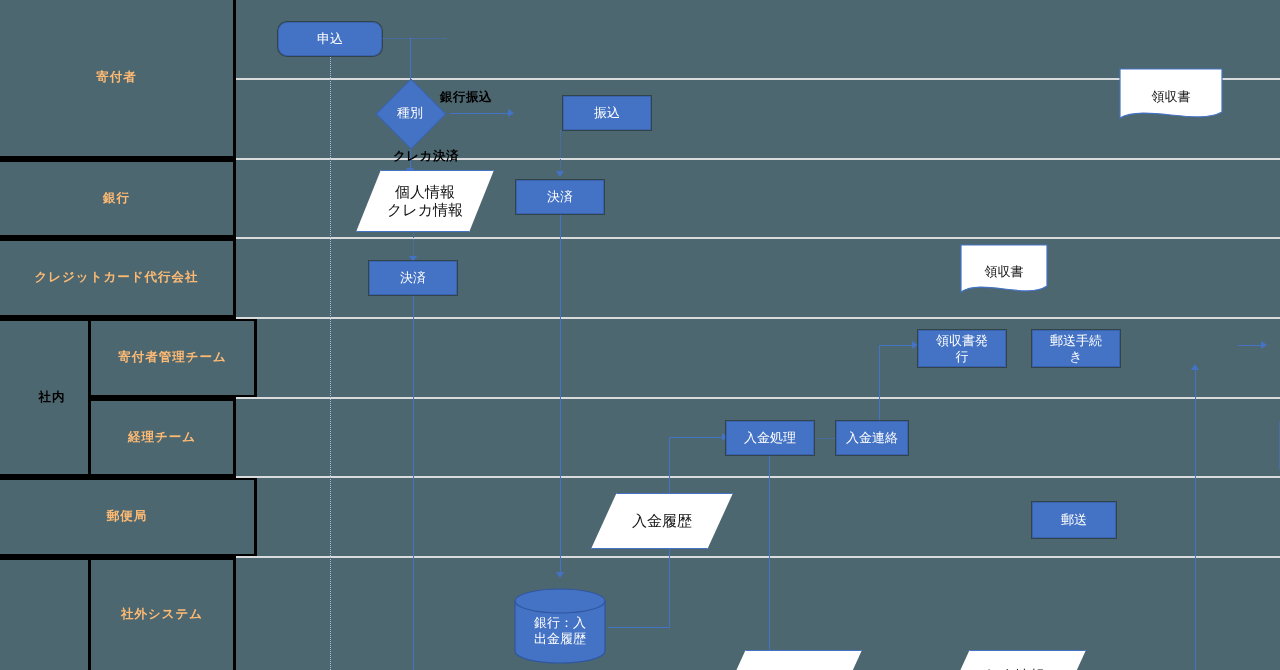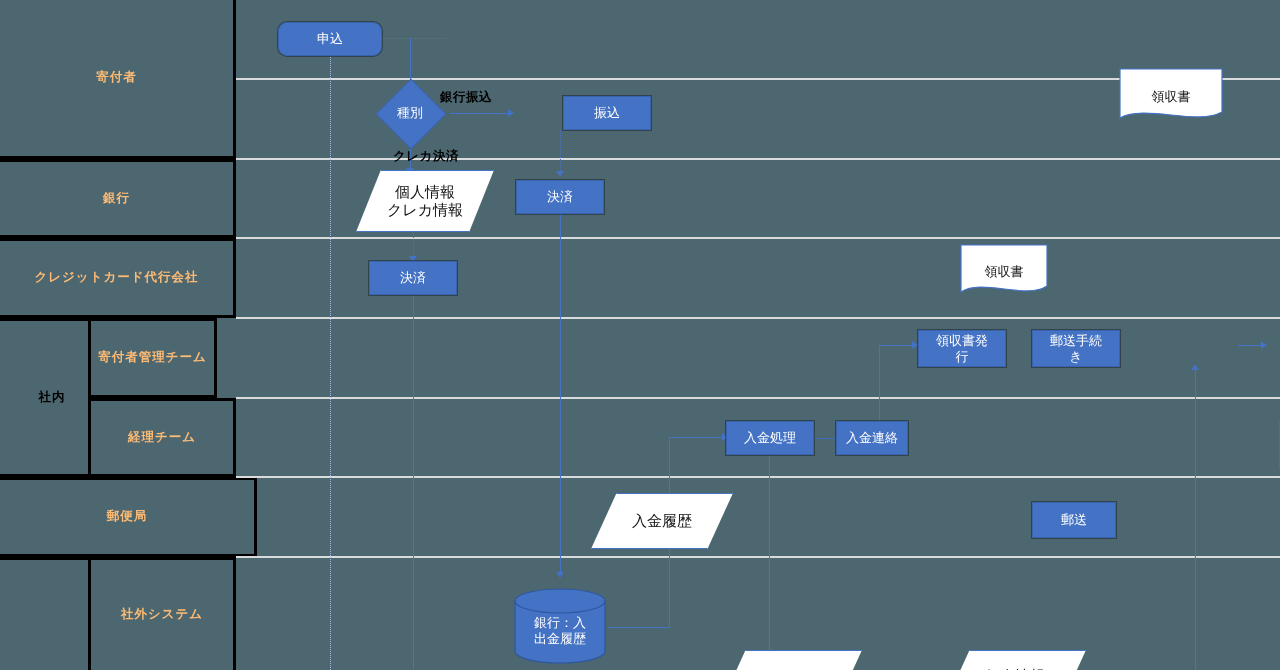--- a/index.html
+++ b/index.html
@@ -80,21 +80,21 @@
     </div>
 
     <div class="lane-hdr" style="top:238px;height:80px;width:236px;">
       <span>クレジットカード代行会社</span>
     </div>
 
     <div class="grp-left" style="top:318px;height:159px;left:0;width:91px;padding-left:16px;">
       <span>社内</span>
     </div>
 
-    <div class="lane-hdr sub" style="top:318px;height:80px;left:91px;width:126px;">
+    <div class="lane-hdr sub" style="top:318px;height:80px;left:91px;width:166px;">
       <span>寄付者管理チーム</span>
     </div>
 
     <div class="lane-hdr sub" style="top:398px;height:79px;left:91px;width:145px;">
       <span>経理チーム</span>
     </div>
 
     <div class="lane-hdr" style="top:477px;height:80px;width:257px;">
       <span>郵便局</span>
     </div>

